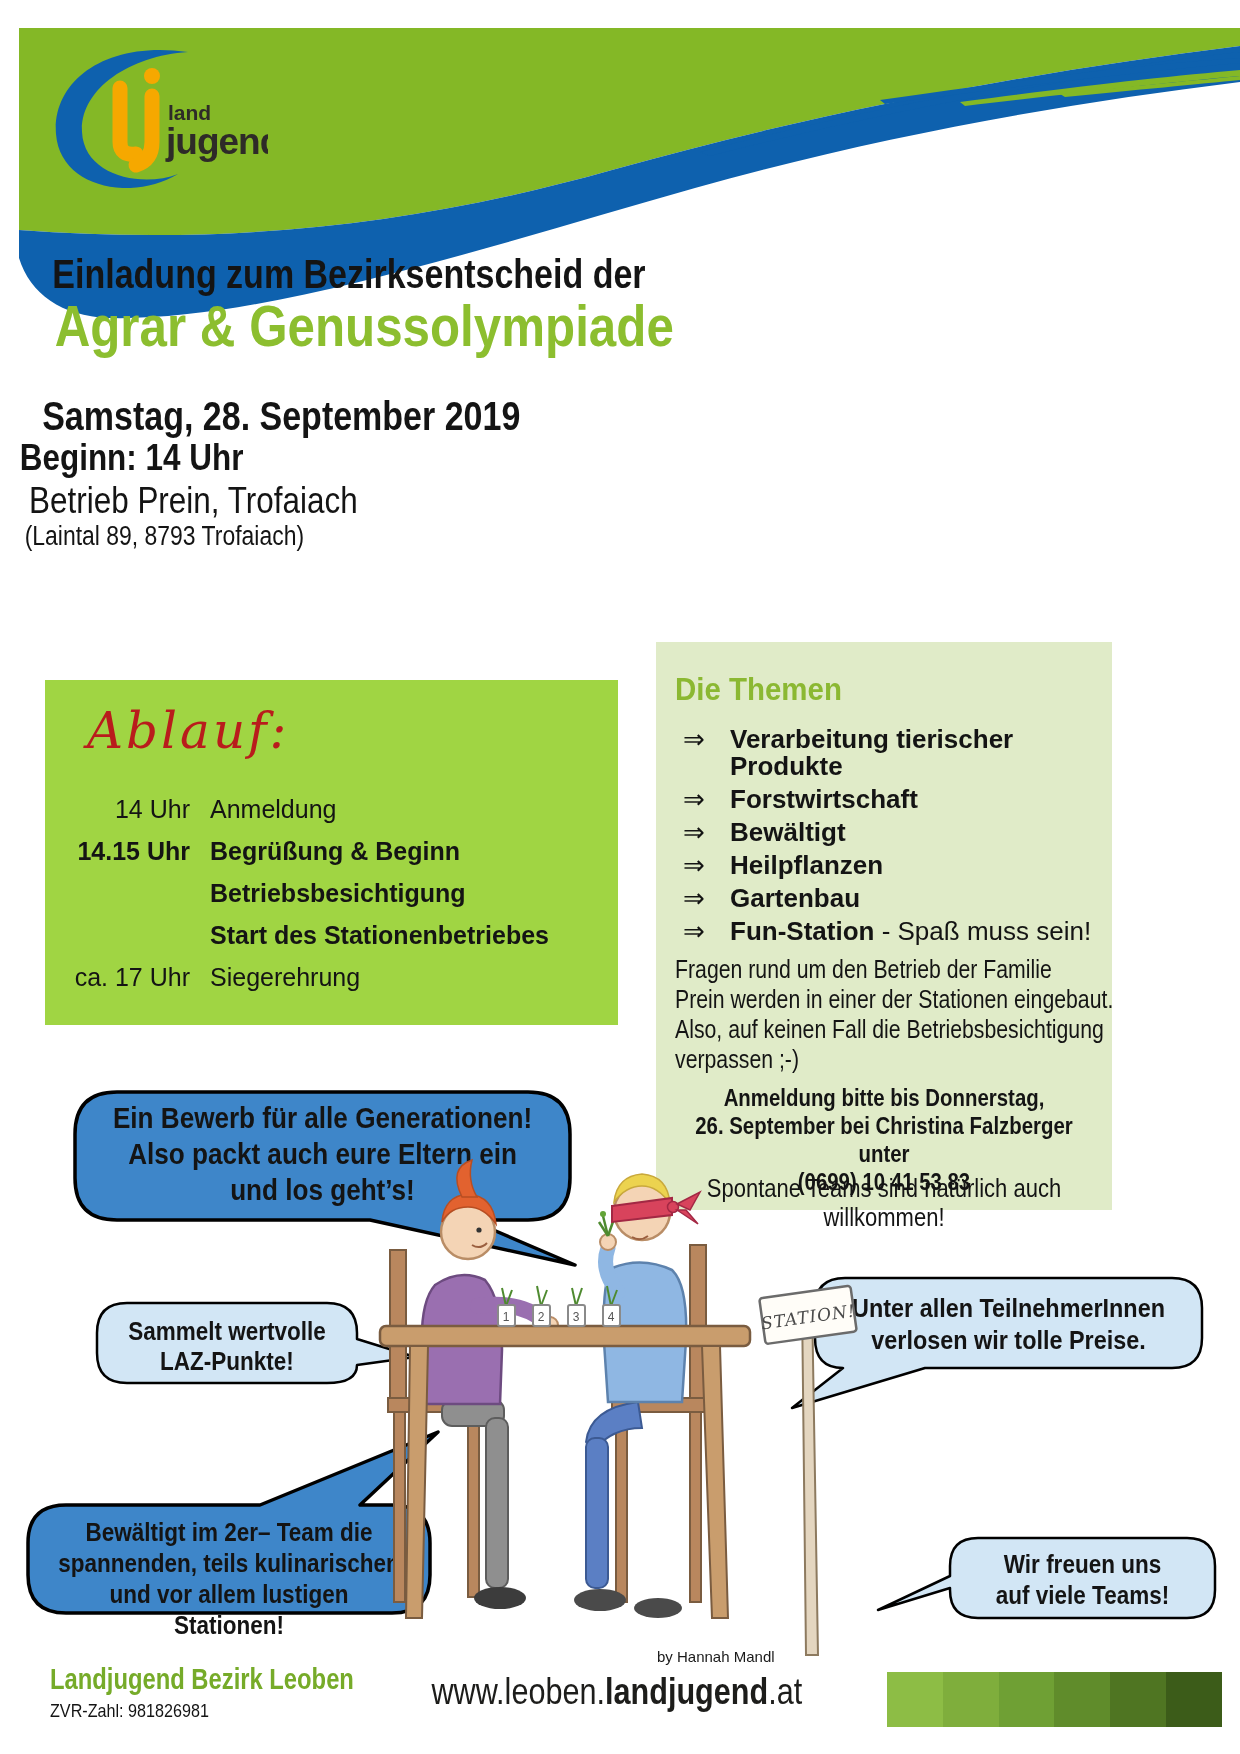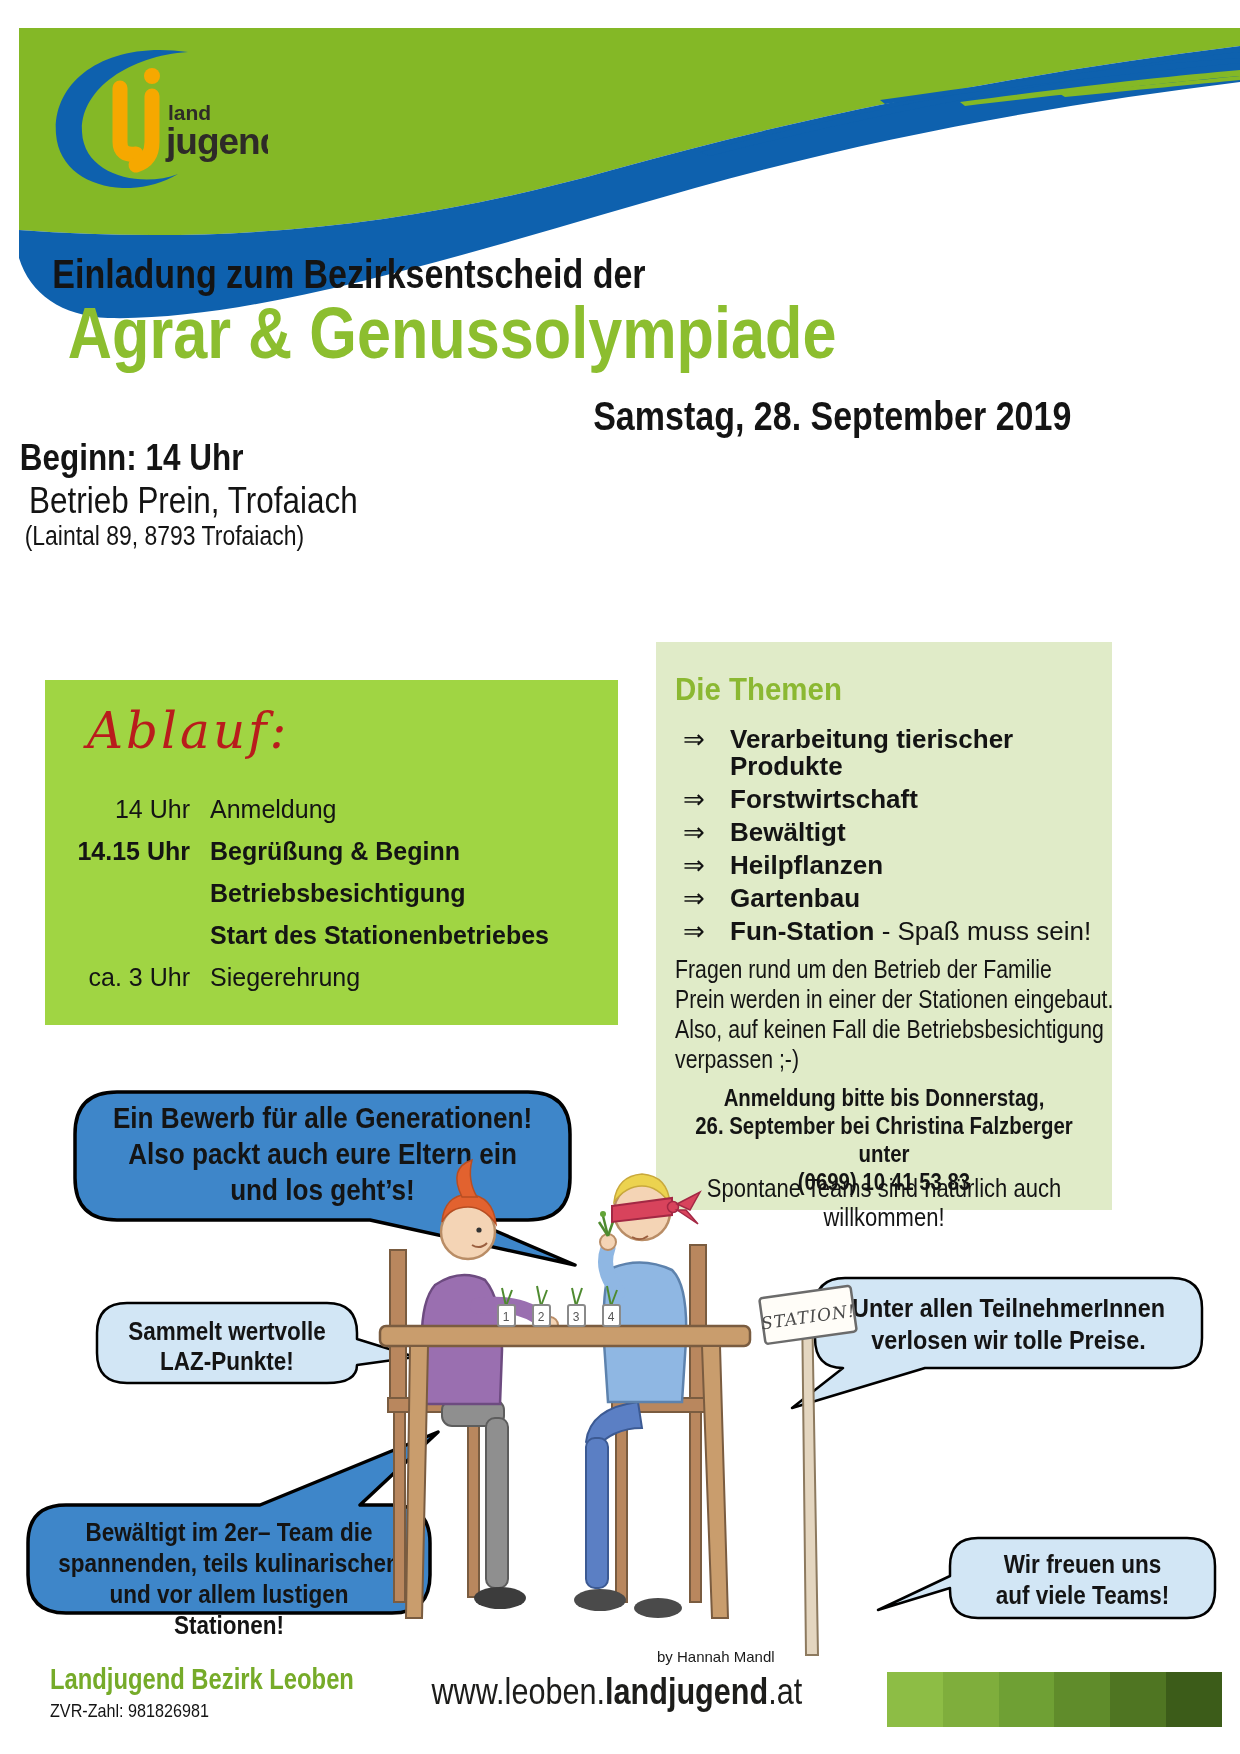--- a/index.html
+++ b/index.html
@@ -8,22 +8,22 @@
         overflow:hidden;font-family:"Liberation Sans",sans-serif;color:#141414;}
   .abs{position:absolute;}
   .pre{white-space:pre-line;}
   .ctr{text-align:center;}
   .narrow{transform:scaleX(0.85);transform-origin:50% 50%;}
   .cond{transform:scaleX(0.9);transform-origin:50% 50%;}
 
   
   .titleblock{left:0;top:0;width:1114px;}
   .t1{position:absolute;left:0;top:252px;width:100%;font-size:40px;font-weight:bold;line-height:1.1;}
-  .t2{position:absolute;left:0;top:294px;width:100%;font-size:72px;font-weight:bold;line-height:1.1;color:#8cbe2f;}
-  .t3{position:absolute;left:0;top:394px;width:100%;font-size:40px;font-weight:bold;line-height:1.1;text-align:right;}
+  .t2{position:absolute;left:0;top:294px;width:100%;font-size:58px;font-weight:bold;line-height:1.1;color:#8cbe2f;}
+  .t3{position:absolute;left:0;top:394px;width:100%;font-size:40px;font-weight:bold;line-height:1.1;}
   .t4{position:absolute;left:0;top:438px;width:100%;font-size:37px;font-weight:bold;line-height:1.1;}
   .t5{position:absolute;left:0;top:481px;width:100%;font-size:37px;line-height:1.1;}
   .t6{position:absolute;left:0;top:522px;width:100%;font-size:27px;line-height:1.1;}
 
   
   .ablauf-box{left:45px;top:680px;width:573px;height:345px;background:#a0d543;}
   .ablauf-head{position:absolute;left:42px;top:22px;font-family:"DejaVu Serif",serif;
                font-style:italic;font-size:50px;letter-spacing:3px;color:#b91c1c;}
   .sch-rows{position:absolute;left:0;top:115px;right:20px;}
   .sch-row{display:flex;height:42px;font-size:25px;align-items:flex-start;}
@@ -110,21 +110,21 @@
       </div>
       <div class="sch-row b">
         <span class="sch-time"></span>
         <span class="sch-act">Betriebsbesichtigung</span>
       </div>
       <div class="sch-row b">
         <span class="sch-time"></span>
         <span class="sch-act">Start des Stationenbetriebes</span>
       </div>
       <div class="sch-row">
-        <span class="sch-time">ca. 3 Uhr</span>
+        <span class="sch-time">ca. 17 Uhr</span>
         <span class="sch-act">Siegerehrung</span>
       </div>
     </div>
   </div>
 
   <div class="abs topics-box">
     <div class="topics-head">Die Themen</div>
     <ul class="topics-list">
       <li>
         <span class="arr">⇒</span>

